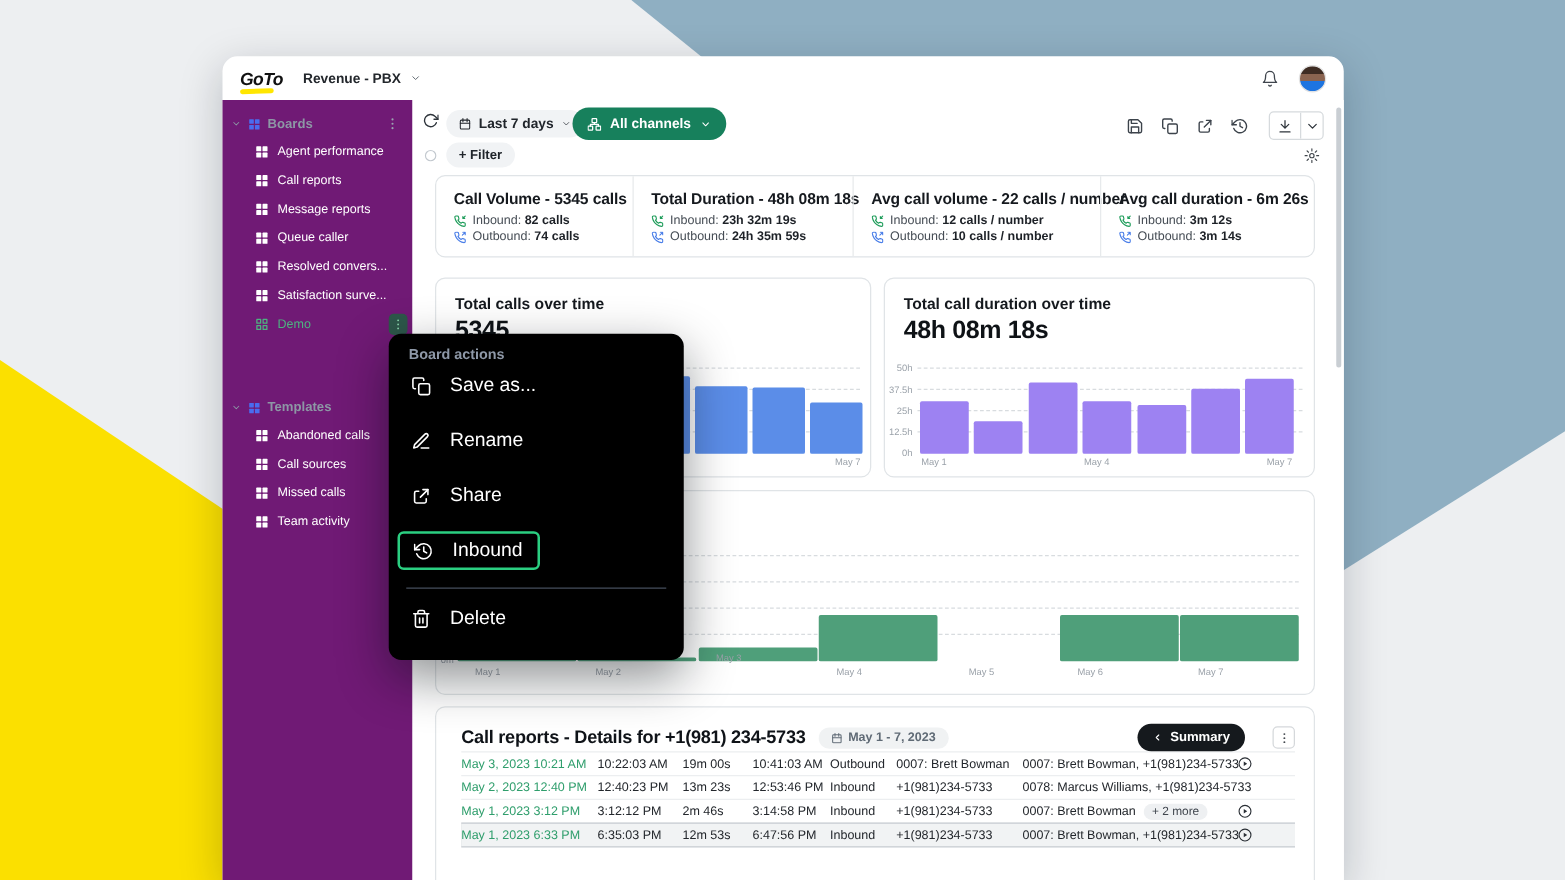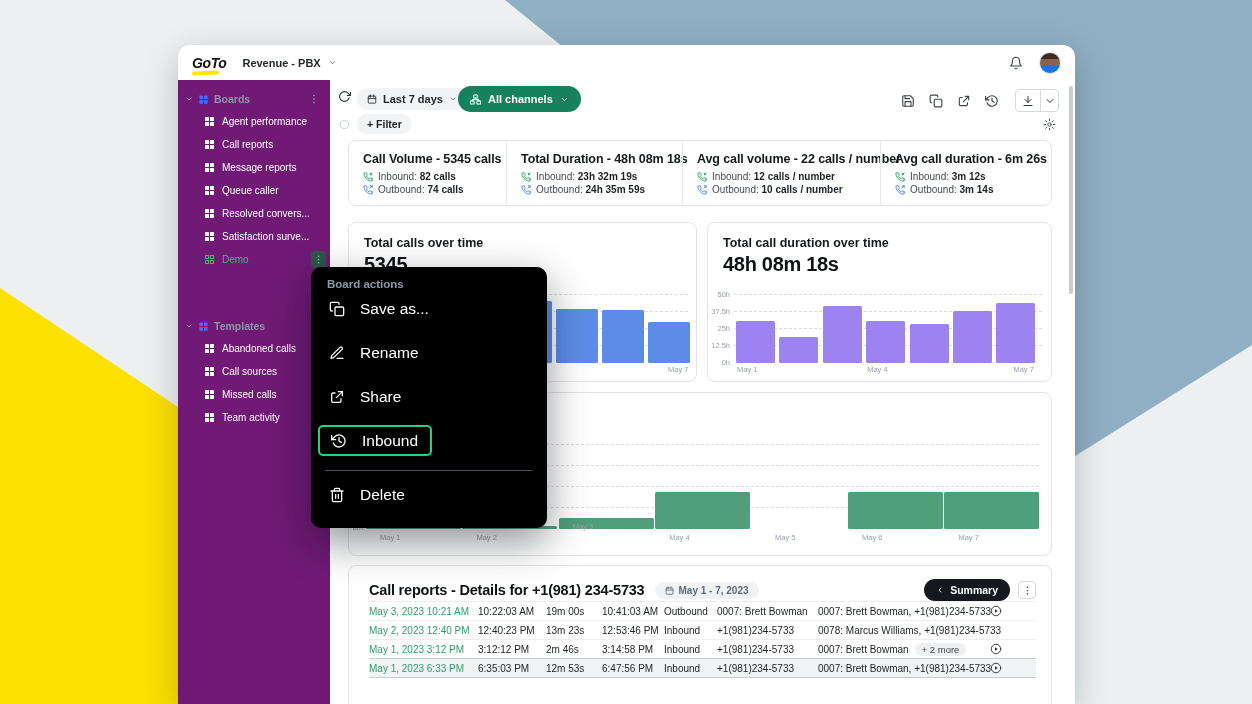--- a/index.html
+++ b/index.html
@@ -106,21 +106,21 @@
   
   .green-card { left:18px; top:312px; width:704px; height:164px; }
 
   
   .table-card { left:18px; top:485px; width:704px; height:170px; padding:13px 15px 0 20px; }
   .tc-head { display:flex; align-items:center; gap:10px; }
   .tc-title { font-size:14.5px; font-weight:700; color:#0f1318; letter-spacing:-.2px; }
   .tc-badge { display:inline-flex; align-items:center; gap:5px; background:#f0f2f3; border-radius:11px;
     padding:3px 10px; font-size:10px; font-weight:600; color:#5f6a75; }
   .tc-badge svg { width:9px; height:9px; stroke-width:2.2; }
-  .tc-right { margin-left:auto; display:flex; align-items:center; gap:8px; }
+  .tc-right { margin-left:auto; display:flex; align-items:center; gap:22px; }
   .summary-btn { display:inline-flex; align-items:center; gap:6px; background:#15191d; color:#fff;
     font-size:10.5px; font-weight:700; border-radius:12px; padding:0 12px; height:22px; cursor:pointer; }
   .summary-btn svg { width:8px; height:8px; stroke-width:2.6; }
   .tc-kebab { width:18px; height:18px; border:1px solid #d5d8db; border-radius:4px; display:flex;
     align-items:center; justify-content:center; color:#43484e; cursor:pointer; }
   .tc-kebab svg { width:11px; height:11px; }
   .tgrid { display:grid; grid-template-columns:109px 68px 56px 62px 53px 101px 172px 48px; align-items:center; }
   .thead { margin-top:9px; font-size:9.5px; color:#6a727c; height:17px; }
   .thead .h-date { display:flex; align-items:center; gap:3px; }
   .thead .last { text-align:right; }

